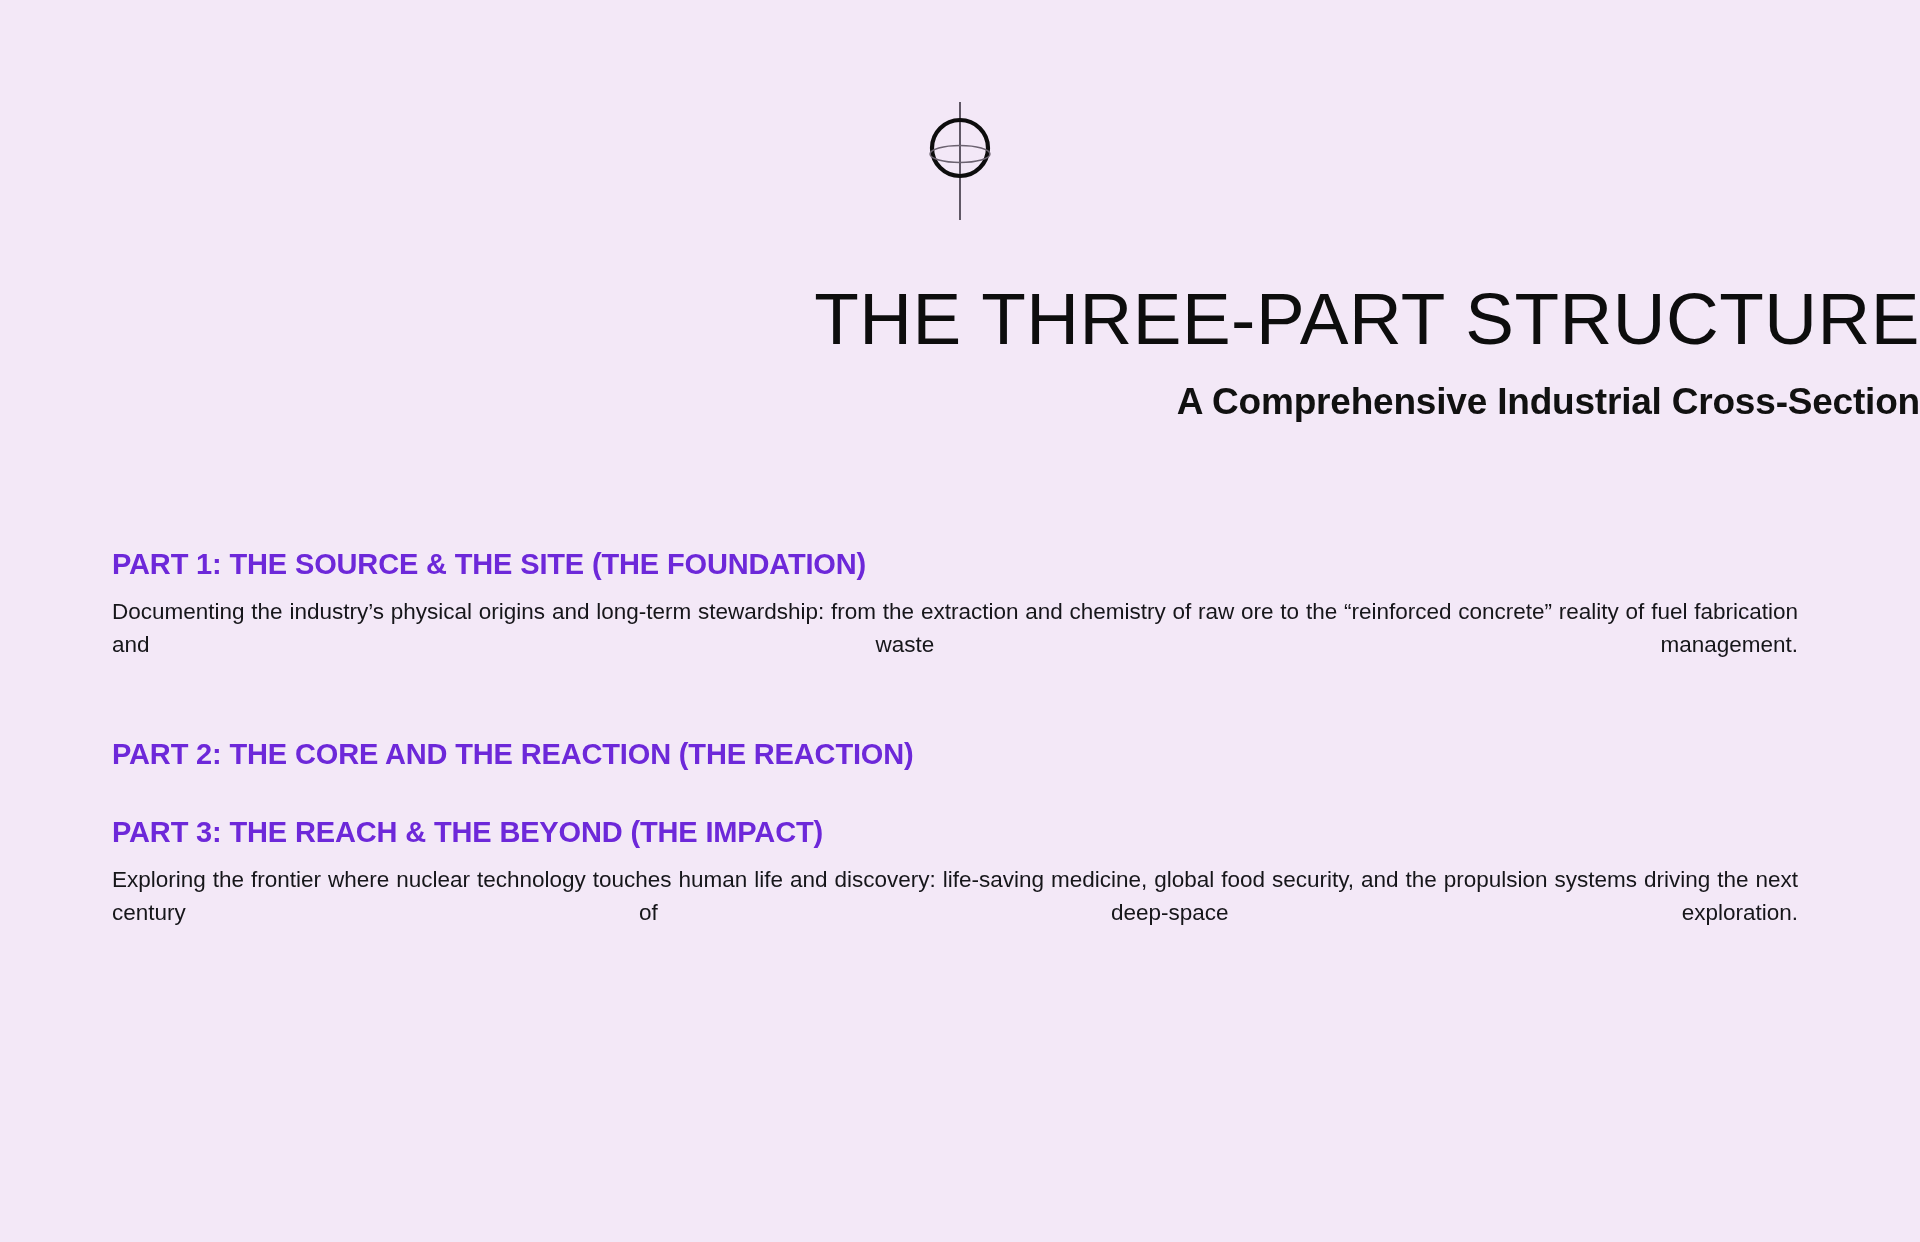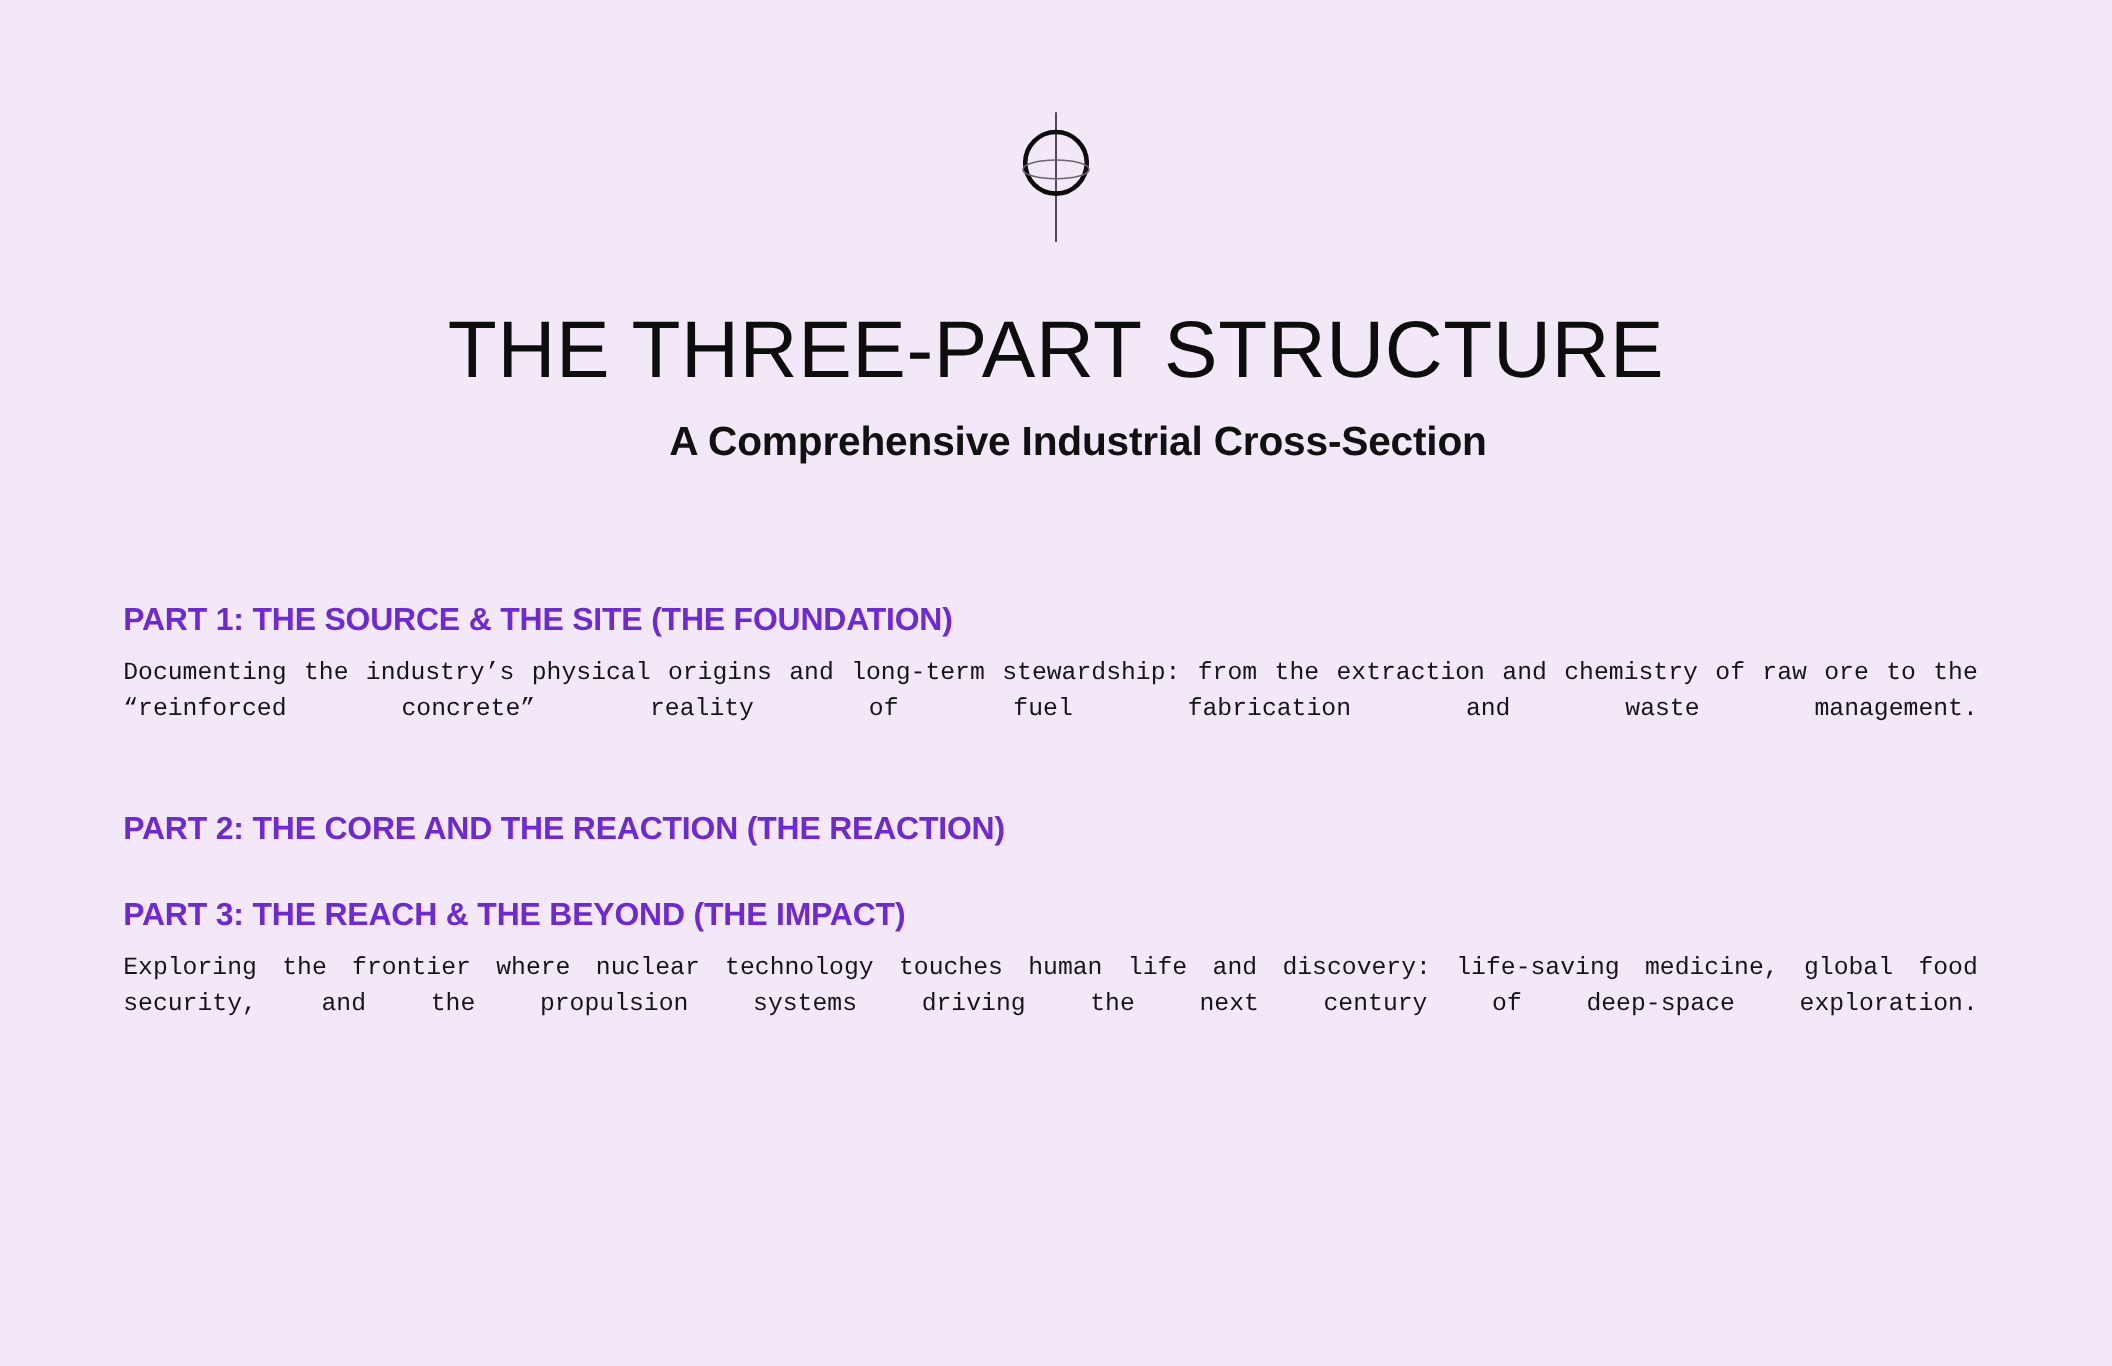--- a/index.html
+++ b/index.html
@@ -36,21 +36,21 @@
   .logo-mark {
     display: block;
   }
 
   
   .title-block {
     position: absolute;
     left: 0;
     right: 0;
     top: 282px;
-    text-align: center;
+    text-align: right;
   }
   .main-title {
     margin: 0;
     font-family: "Liberation Sans", sans-serif;
     font-size: 73px;
     font-weight: 300;
     letter-spacing: 0.5px;
     line-height: 1.02;
     color: #0d0d0d;
     white-space: nowrap;
@@ -85,21 +85,21 @@
     font-family: Liberation Sans, sans-serif;
     font-size: 29px;
     font-weight: 700;
     letter-spacing: -0.15px;
     line-height: 1.15;
     color: #6d28d9;
     white-space: nowrap;
   }
   .section-body {
     margin: 0;
-    font-family: Liberation Mono, monospace;
+    font-family: Liberation Sans, sans-serif;
     font-size: 22.5px;
     line-height: 33px;
     color: #16161a;
     text-align: justify;
     text-justify: inter-word;
     letter-spacing: 0px;
   }
   .section-body::after {
     content: "";
     display: inline-block;

